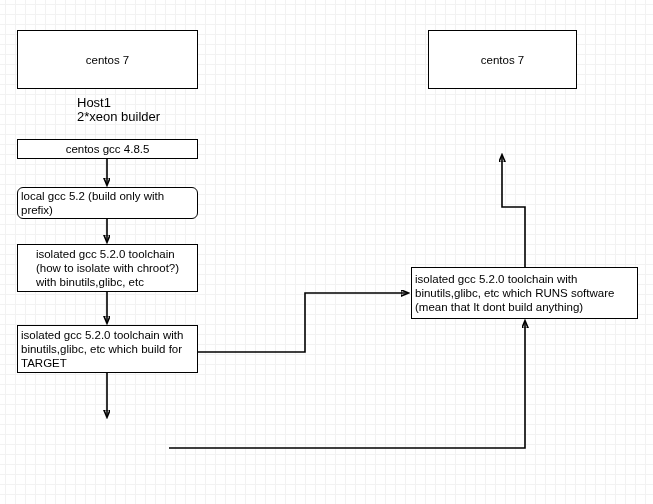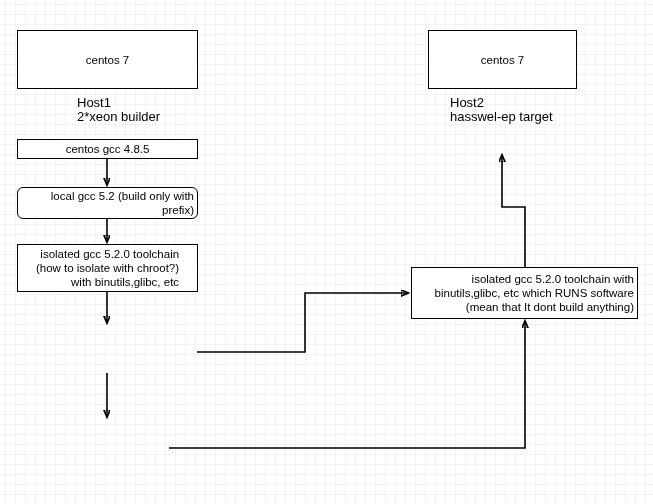--- a/index.html
+++ b/index.html
@@ -27,21 +27,21 @@
     box-sizing: border-box;
     border: 1.6px solid #000000;
     background: #ffffff;
     color: #000000;
     font-family: "Liberation Sans", sans-serif;
     font-size: 11.5px;
     line-height: 14px;
     display: flex;
     align-items: center;
     justify-content: center;
-    text-align: right;
+    text-align: left;
     padding: 2px 3px;
     white-space: pre-line;
   }
   .caption {
     position: absolute;
     color: #000000;
     font-family: "Liberation Sans", sans-serif;
     font-size: 13px;
     line-height: 14px;
     white-space: pre-line;
@@ -103,26 +103,27 @@
   <div class="node" style="left:17px; top:187px; width:181px; height:32px;border-radius:6px;">
     <span>local gcc 5.2 (build only with prefix)</span>
   </div>
 
   <div class="node" style="left:17px; top:244px; width:181px; height:48px;">
     <span>isolated gcc 5.2.0 toolchain
 (how to isolate with chroot?)
 with binutils,glibc, etc</span>
   </div>
 
+  <div class="node" style="left:17px; top:325px; width:181px; height:48px;">
+    <span>isolated gcc 5.2.0 toolchain with binutils,glibc, etc which build for TARGET</span>
+  </div>
 
 
   <div class="node" style="left:428px; top:30px; width:149px; height:59px;">
     <span>centos 7</span>
   </div>
 
-  <div class="caption" style="left:450px; top:96px; width:180px;">Host2
-hasswel-ep target</div>
 
   <div class="node" style="left:411px; top:267px; width:227px; height:52px;">
     <span>isolated gcc 5.2.0 toolchain with binutils,glibc, etc which RUNS software (mean that It dont build anything)</span>
   </div>
 
 </div>
 
 </body></html>

